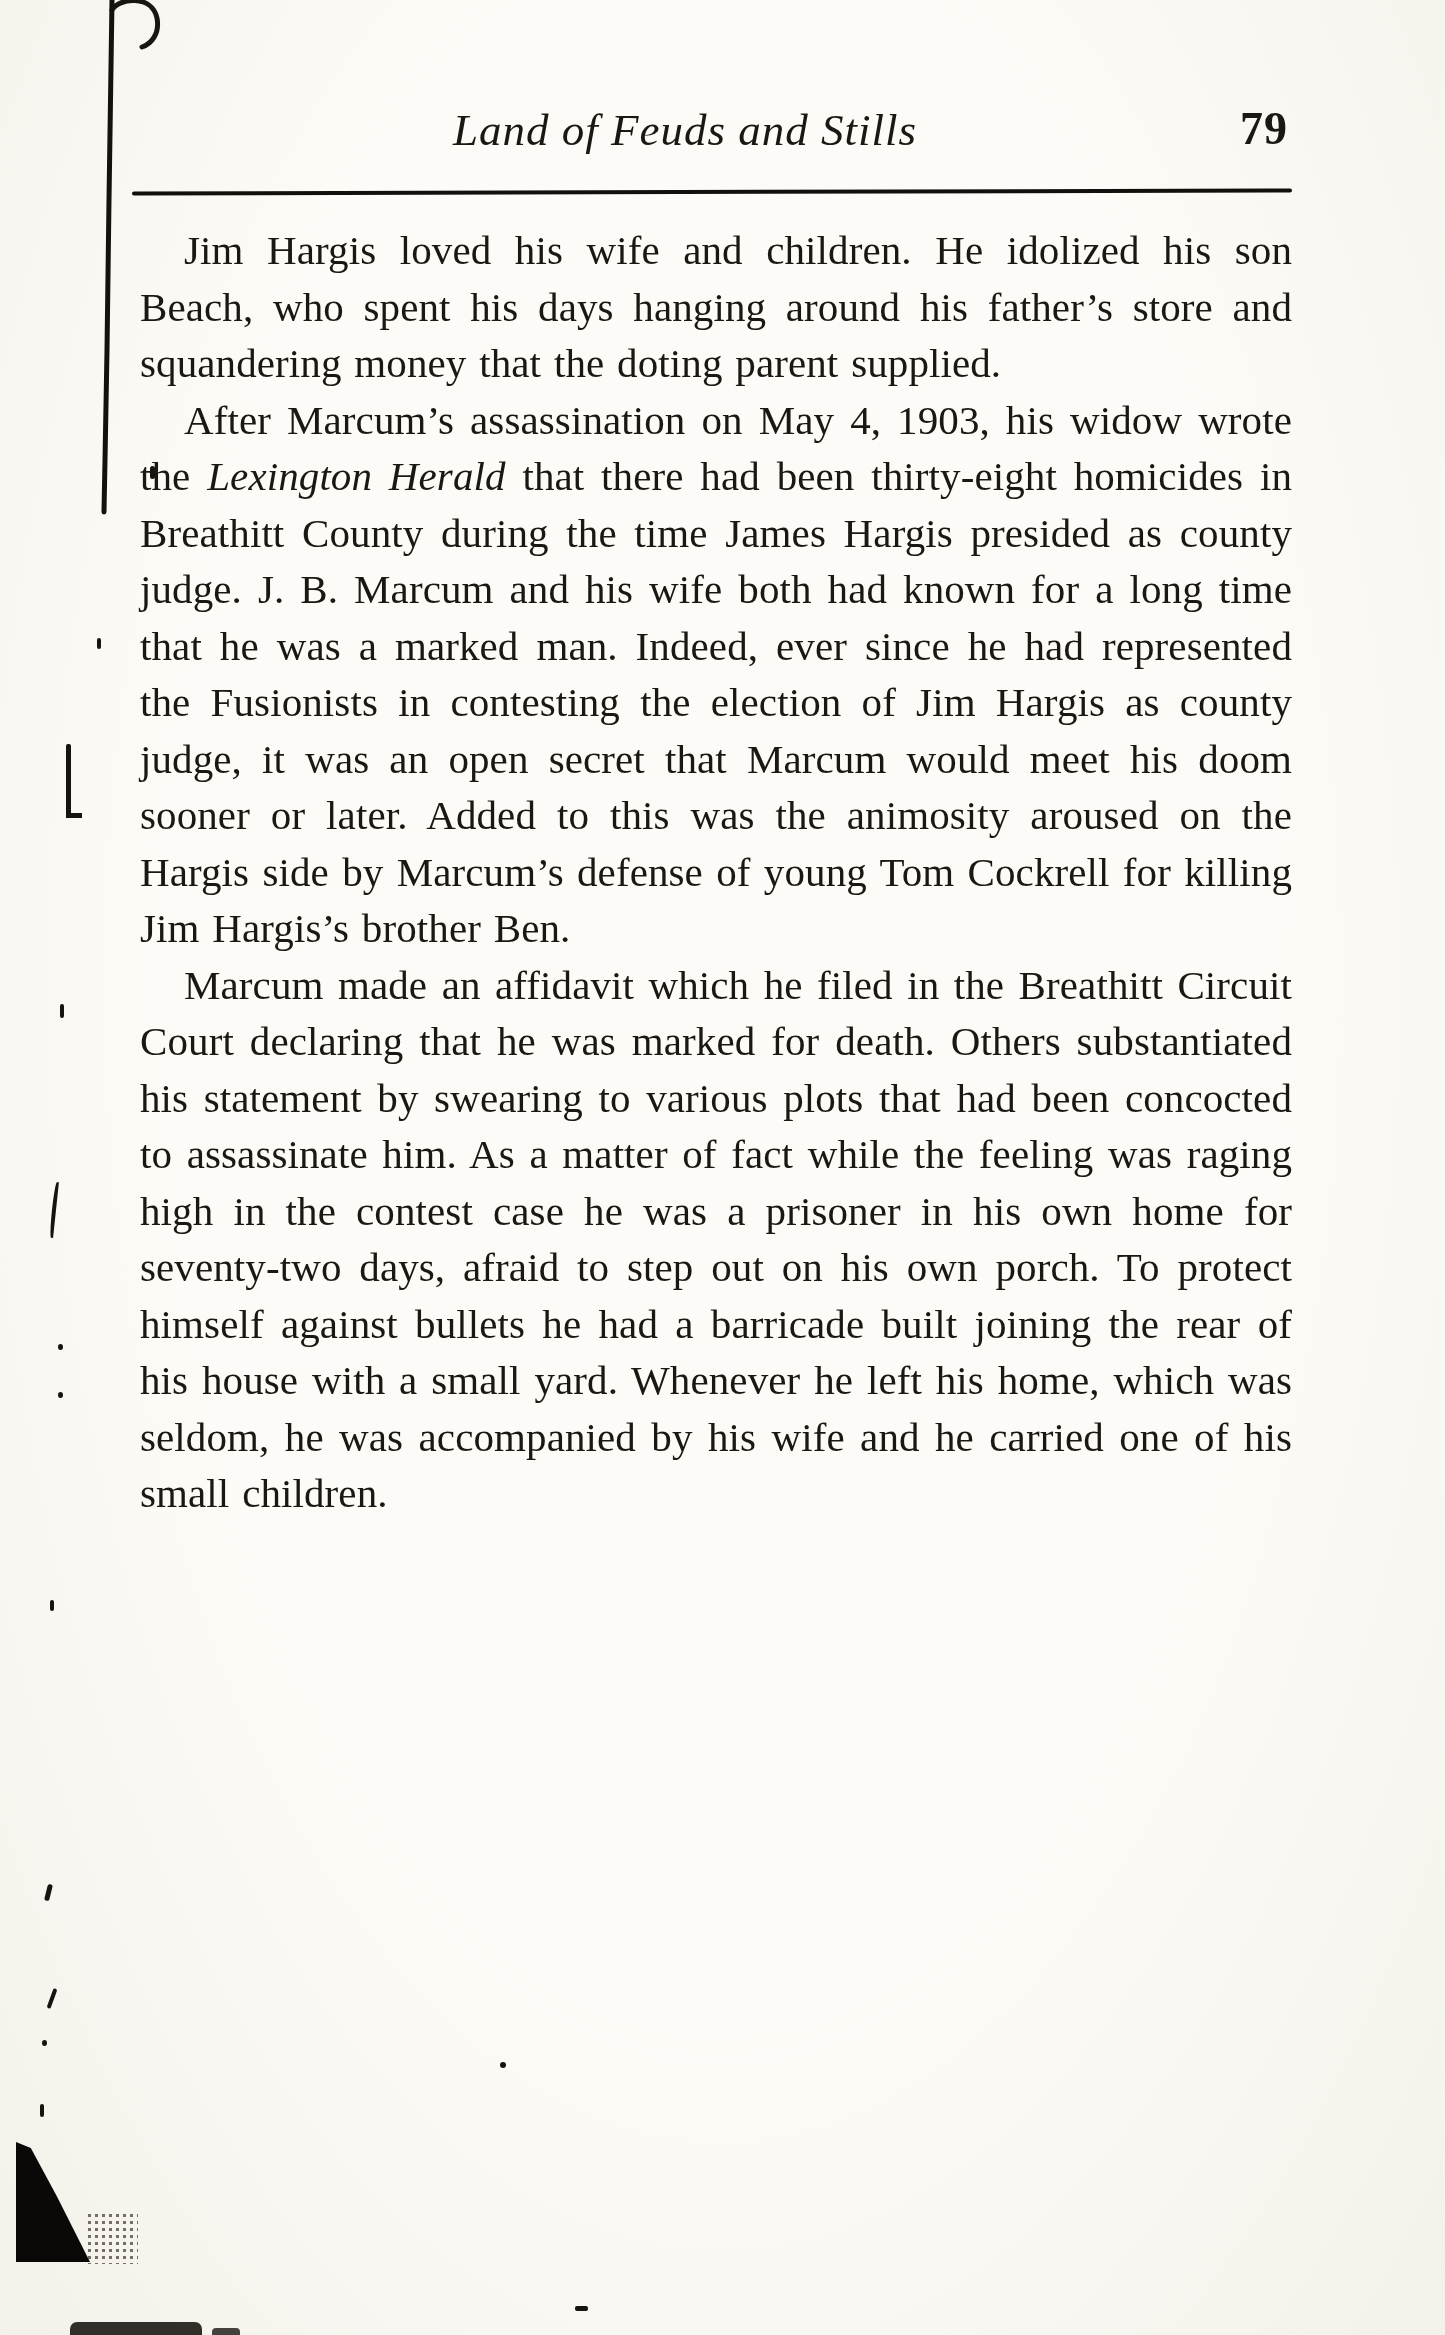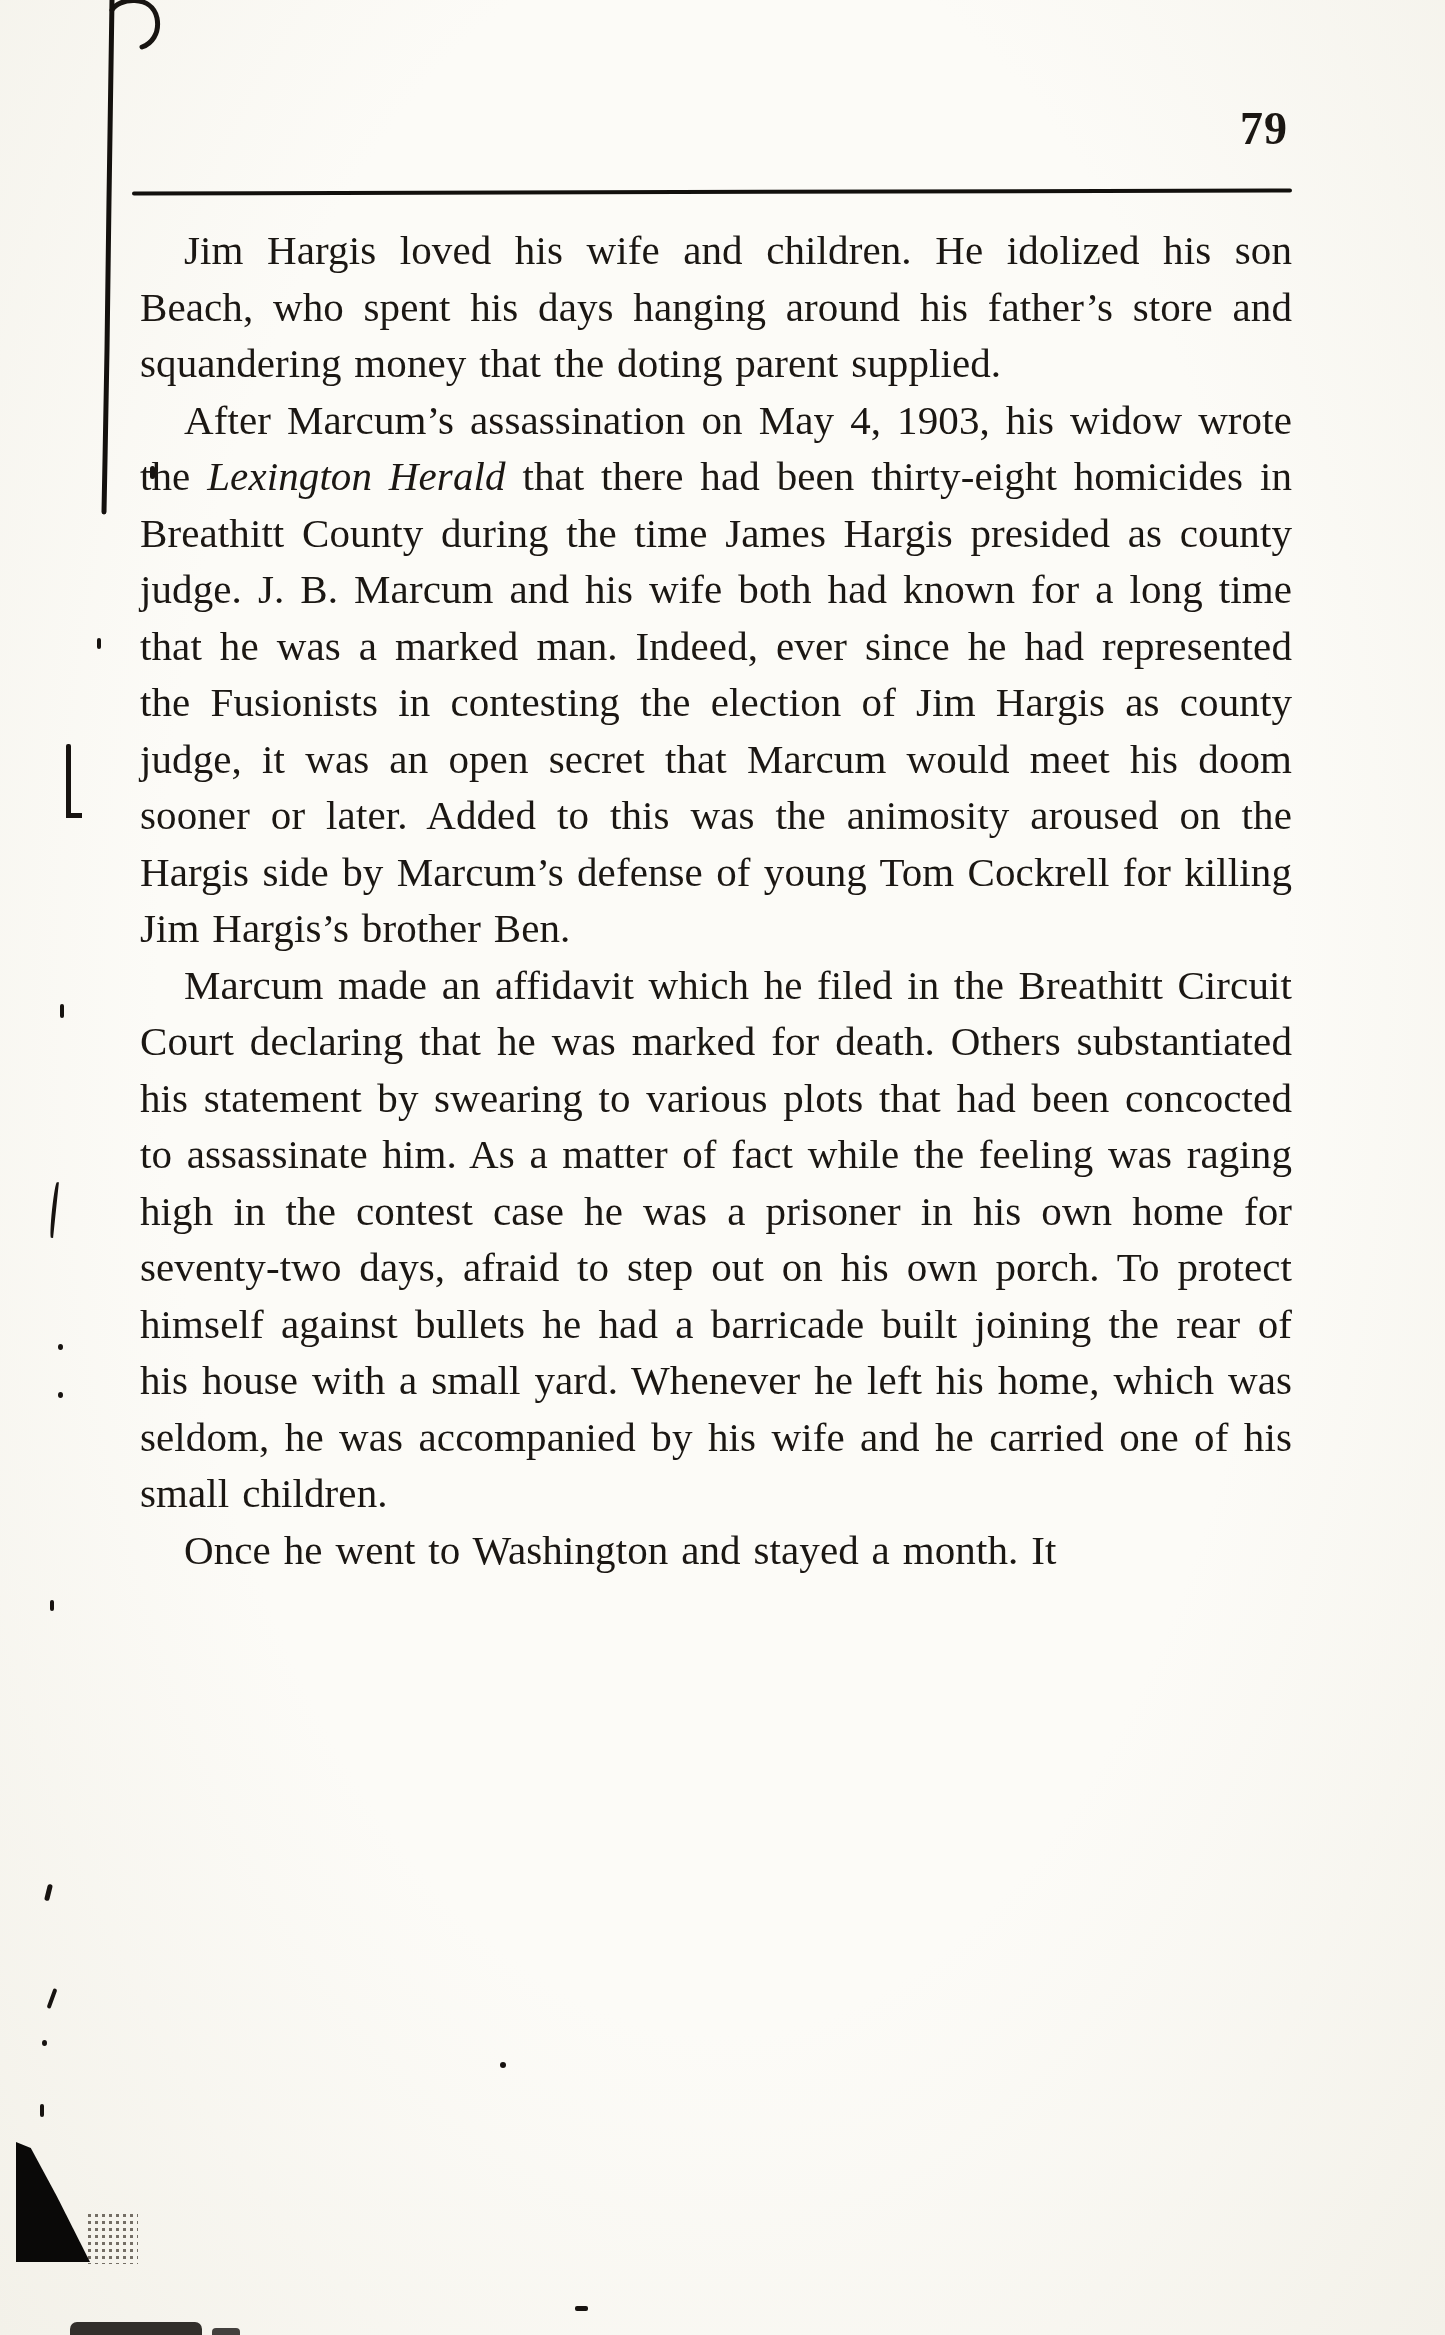--- a/index.html
+++ b/index.html
@@ -131,24 +131,24 @@
   <div class="artifact art-m10"></div>
   <div class="artifact art-m11"></div>
   <div class="artifact art-m12"></div>
   <div class="artifact art-m13"></div>
   <div class="artifact art-blot"></div>
   <div class="artifact art-speckle"></div>
   <div class="artifact art-smudge"></div>
   <div class="artifact art-smudge2"></div>
 
   <header class="running-head">
+    <span class="head-title">Land of Feuds and Stills</span>
     <span class="folio">79</span>
   </header>
   <div class="head-rule"></div>
 
   <main class="body-text">
     <p>Jim Hargis loved his wife and children. He idolized his son Beach, who spent his days hanging around his father’s store and squandering money that the doting parent supplied.</p>
     <p><span>After Marcum’s assassination on May 4, 1903, his widow wrote the </span><i class="ital">Lexington Herald</i><span> that there had been thirty-eight homicides in Breathitt County during the time James Hargis presided as county judge. J. B. Marcum and his wife both had known for a long time that he was a marked man. Indeed, ever since he had represented the Fusionists in contesting the election of Jim Hargis as county judge, it was an open secret that Marcum would meet his doom sooner or later. Added to this was the animosity aroused on the Hargis side by Marcum’s defense of young Tom Cockrell for killing Jim Hargis’s brother Ben.</span></p>
     <p>Marcum made an affidavit which he filed in the Breathitt Circuit Court declaring that he was marked for death. Others substantiated his statement by swearing to various plots that had been concocted to assassinate him. As a matter of fact while the feeling was raging high in the contest case he was a prisoner in his own home for seventy-two days, afraid to step out on his own porch. To protect himself against bullets he had a barricade built joining the rear of his house with a small yard. Whenever he left his home, which was seldom, he was accompanied by his wife and he carried one of his small children.</p>
-    <p>Once he went to Washington and stayed a month. It</p>
   </main>
 
 </div>
 
 </body></html>

